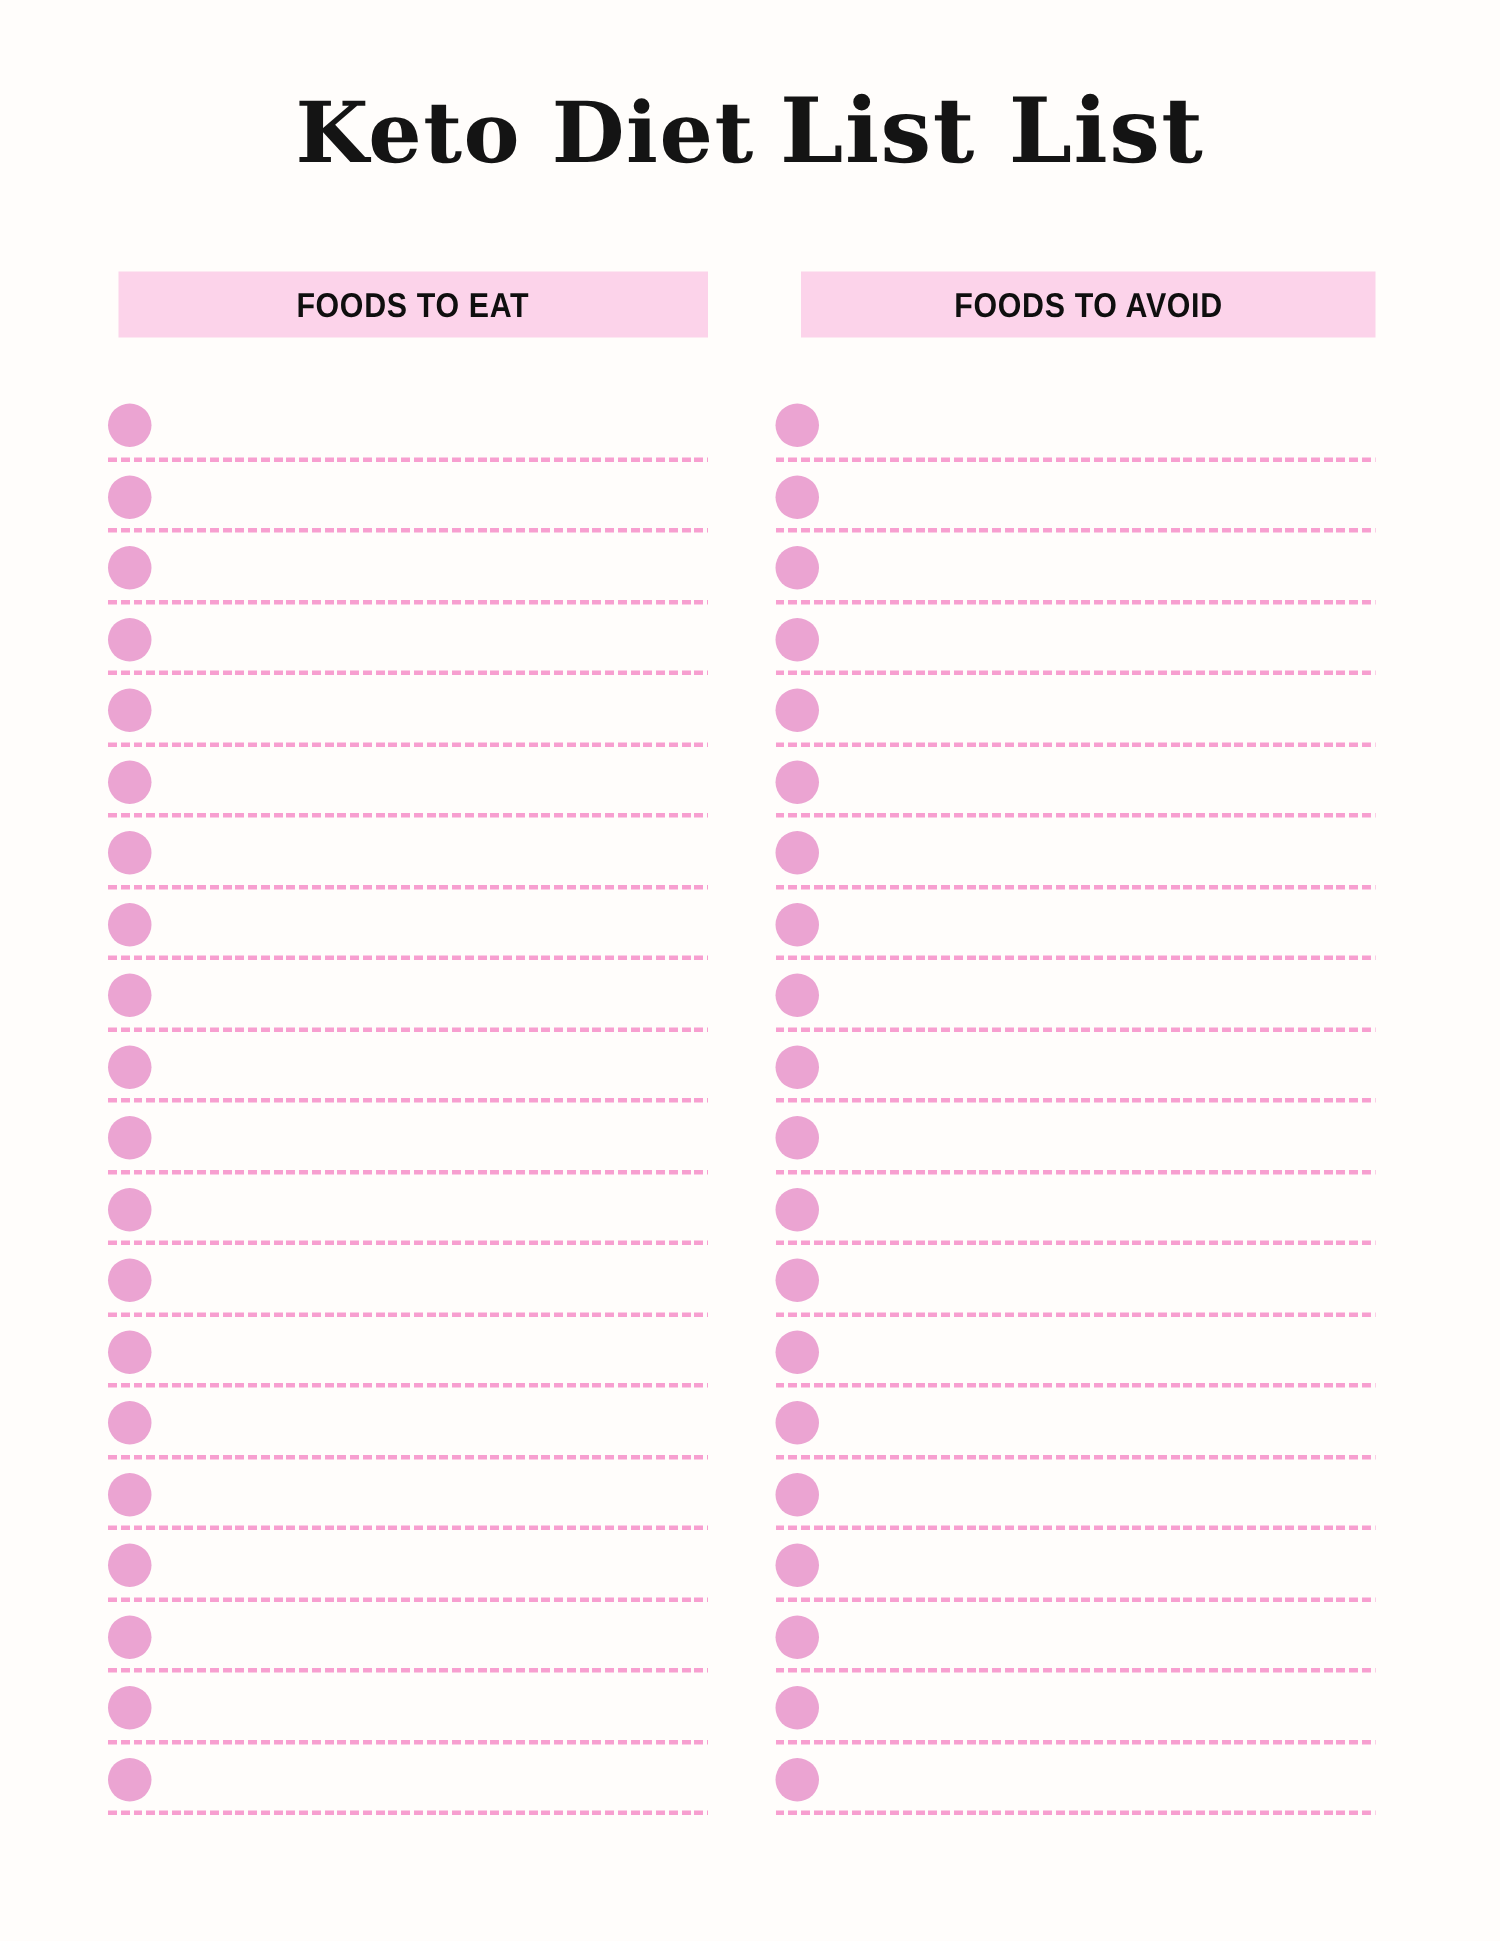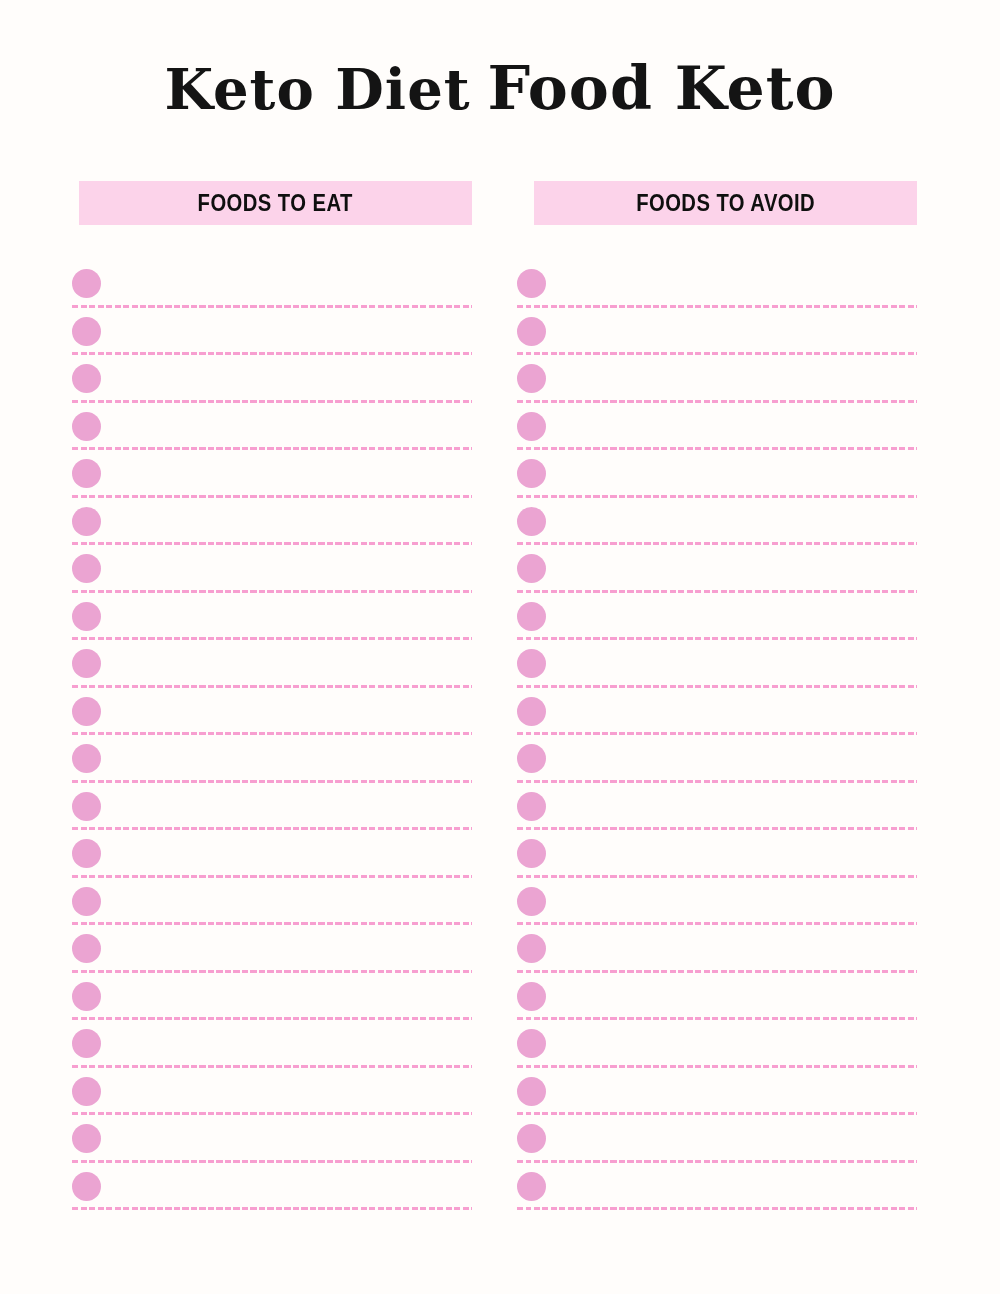--- a/index.html
+++ b/index.html
@@ -98,21 +98,21 @@
     );
   }
 </style>
 </head>
 <body>
 
 <div class="page">
 
   <h1 class="title">
     <span class="title-script">Keto Diet</span>
-    <span class="title-serif">Food Keto</span>
+    <span class="title-serif">List List</span>
   </h1>
 
   <div class="columns">
 
     <section class="col">
       <header class="col-header">
         <span class="col-header-text">FOODS TO EAT</span>
       </header>
       <ul class="rows">
           <li class="row">

